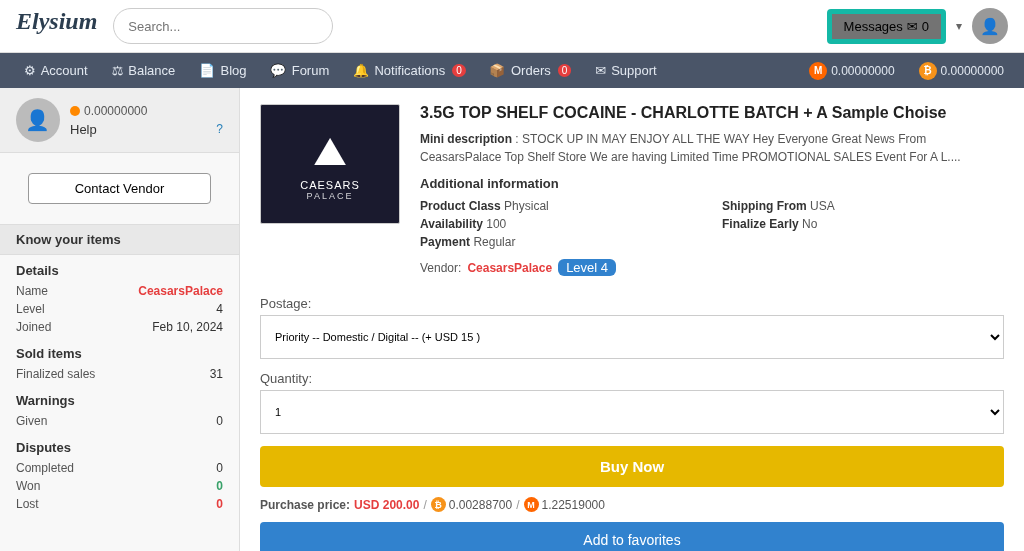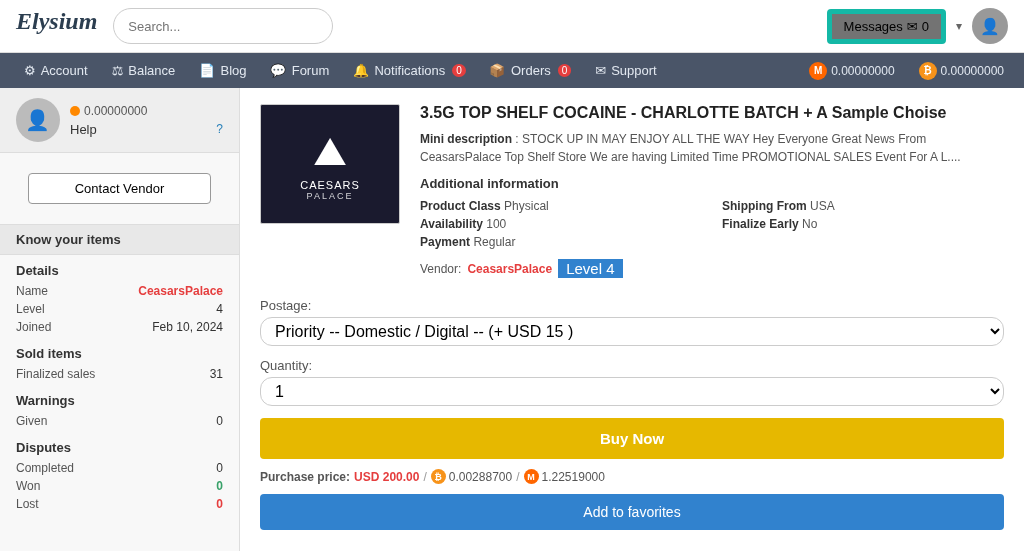--- a/index.html
+++ b/index.html
@@ -269,33 +269,33 @@
       display: flex;
       align-items: center;
       gap: 6px;
       margin-bottom: 4px;
     }
     .vendor-label { color: #555; }
     .vendor-link { color: #e53e3e; font-weight: bold; text-decoration: none; }
     .vendor-level-badge {
       background: #3182ce;
       color: #fff;
-      border-radius: 0;
+      border-radius: 6px;
       padding: 1px 8px;
-      font-size: 15px;
+      font-size: 13px;
     }
 
     .form-group { margin-bottom: 12px; }
     .form-label { font-size: 13px; color: #555; margin-bottom: 4px; }
     .form-select {
       width: 100%;
-      padding: 4px 10px;
+      padding: 14px 10px;
       border: 1px solid #ccc;
-      border-radius: 12px;
-      font-size: 16px;
+      border-radius: 0;
+      font-size: 11px;
       appearance: auto;
       background: #fff;
     }
 
     .buy-btn {
       width: 100%;
       background: #e6b800;
       color: #fff;
       border: none;
       padding: 12px;

